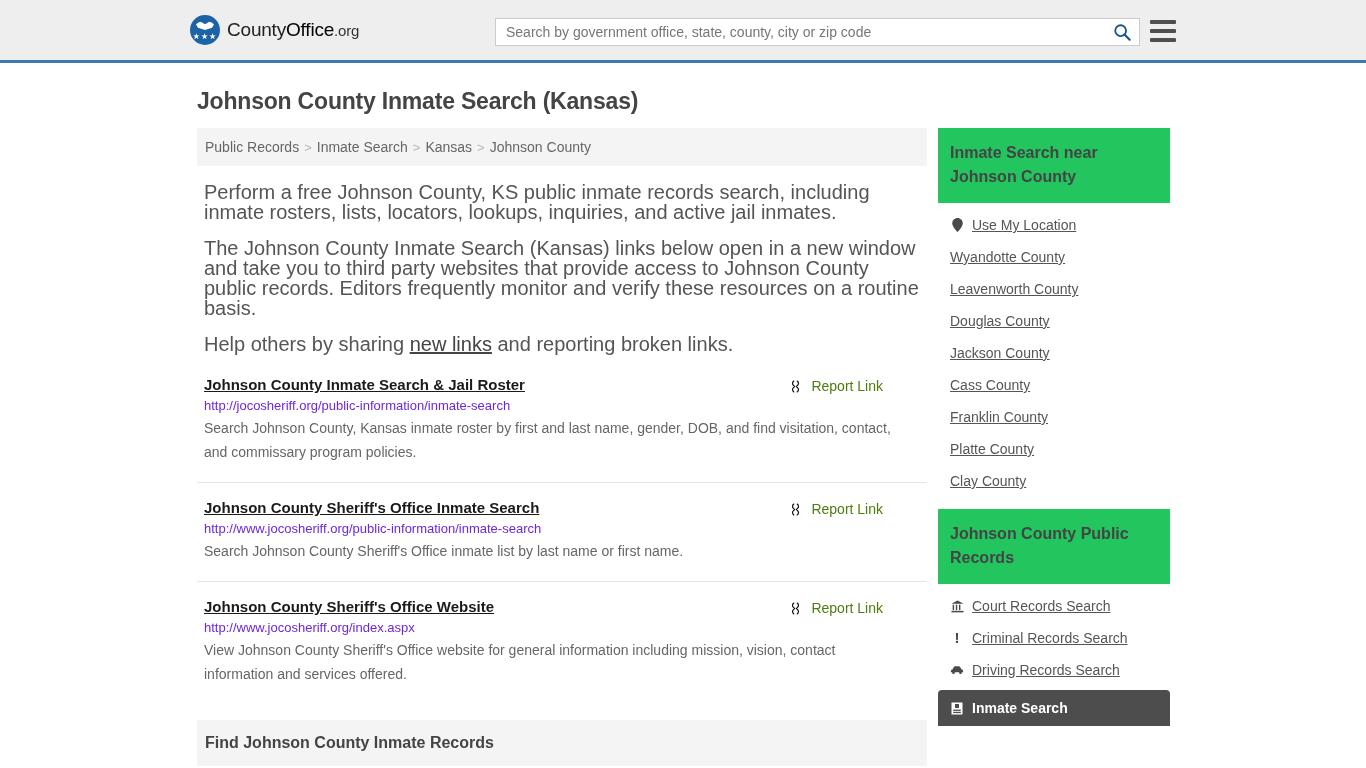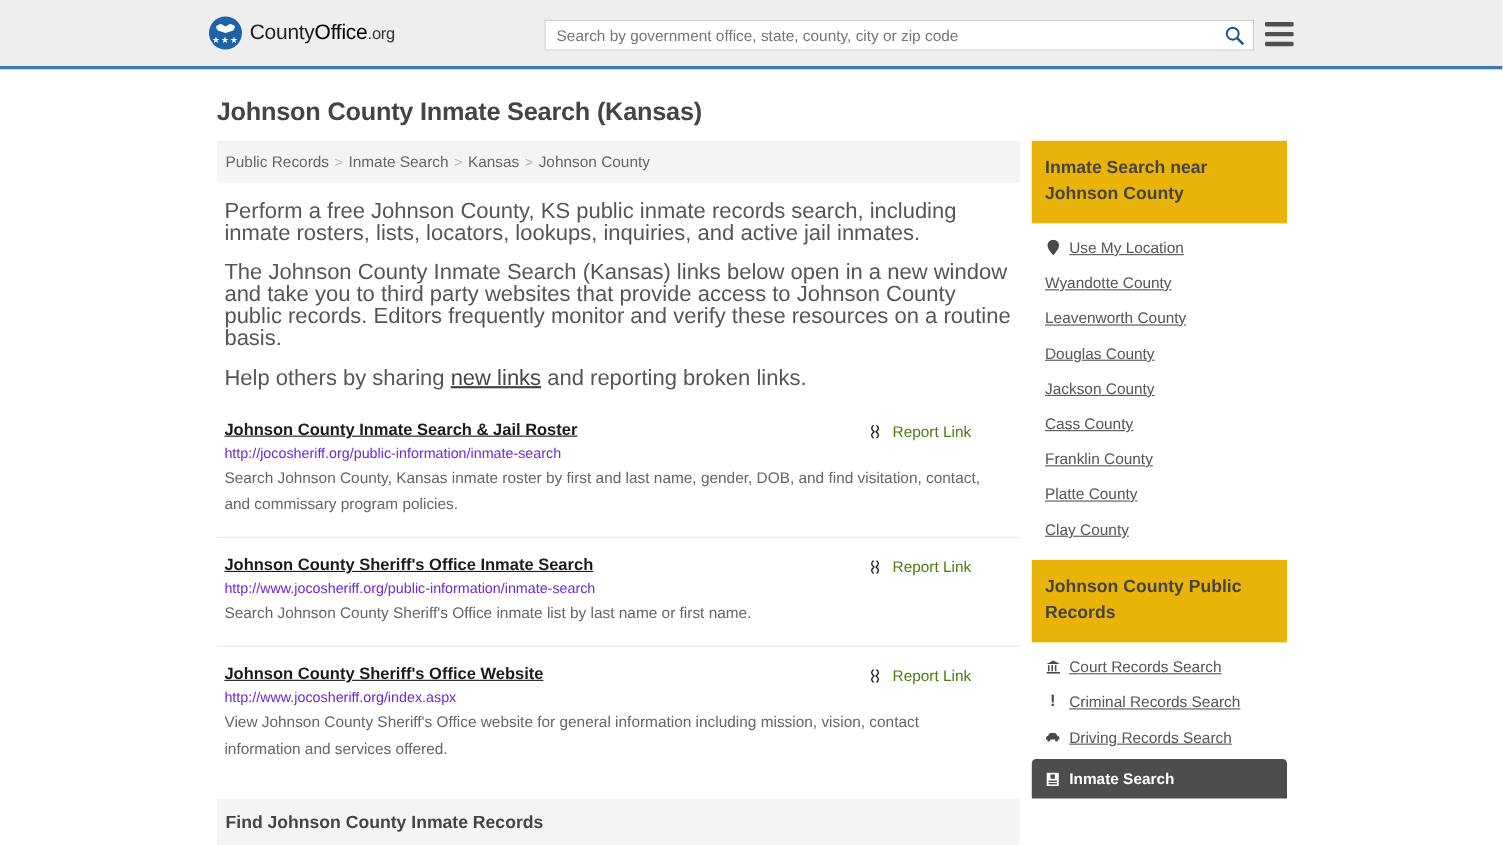--- a/index.html
+++ b/index.html
@@ -157,21 +157,21 @@
     margin: 16px 0 0 7px;
     max-width: 716px;
   }
   .intro p a {
     color: #444444;
     text-decoration: underline;
     font-weight: normal;
   }
 
   
-  .results { margin-top: 28px; }
+  .results { margin-top: 22px; }
   .result {
     padding: 0 0 18px 7px;
     border-bottom: 1px solid #e6e6e6;
     margin-bottom: 16px;
     position: relative;
   }
   .result:last-child { border-bottom: 0; }
   .result-title {
     font-size: 15px;
     font-weight: bold;
@@ -224,21 +224,21 @@
     font-size: 14px;
     line-height: 22px;
     color: #666666;
     margin: 16px 0 0 7px;
     max-width: 716px;
   }
 
   
   .side-box { margin-bottom: 12px; }
   .side-head {
-    background: #eab308;
+    background: #22c55e;
     padding: 13px 12px 14px 12px;
   }
   .side-head h3 {
     margin: 0;
     font-size: 16px;
     font-weight: bold;
     color: #444444;
     line-height: 24px;
   }
   .side-list { padding: 6px 0 0 0; }

